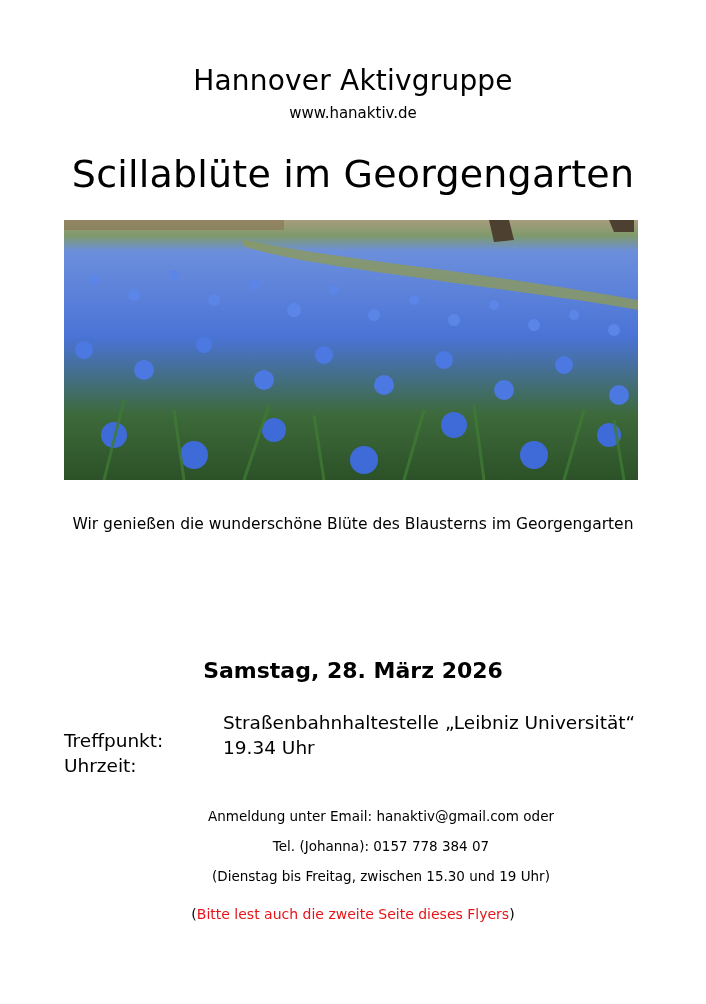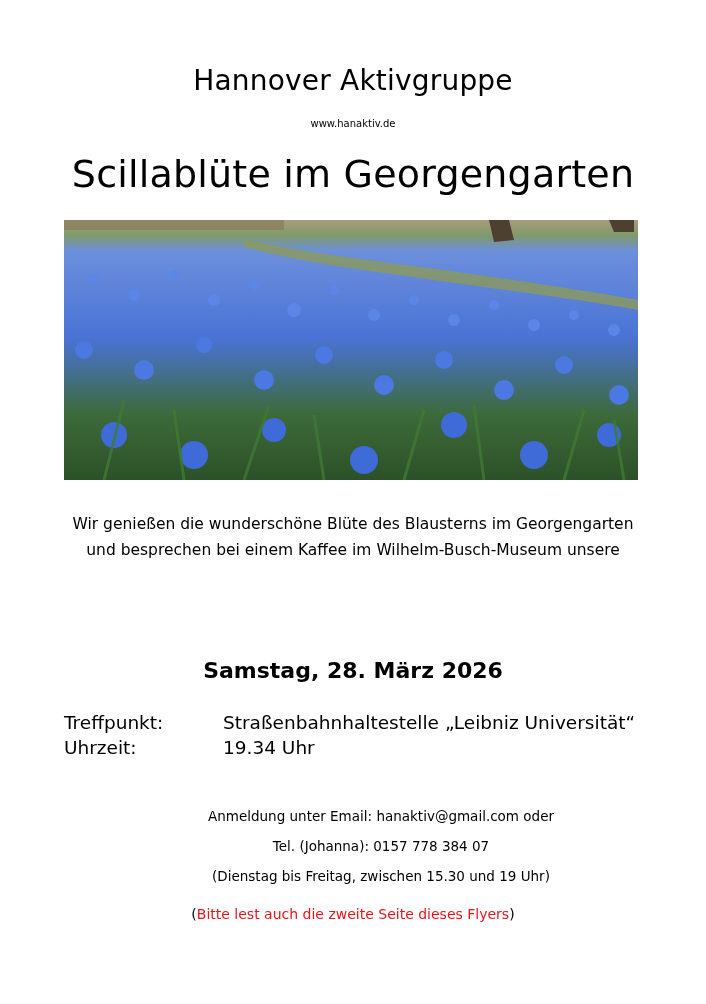--- a/index.html
+++ b/index.html
@@ -3,31 +3,31 @@
   <meta charset="utf-8">
   <style>
     html, body { margin: 0; padding: 0; background: #ffffff; }
     body {
       width: 706px; height: 1004px; position: relative; overflow: hidden;
       font-family: "DejaVu Sans", "Liberation Sans", sans-serif; color: #000;
     }
     .abs { position: absolute; }
     .center { left: 0; width: 706px; text-align: center; }
     #org-name { top: 64px; font-size: 28px; letter-spacing: 0.2px; }
-    #org-url { top: 104px; font-size: 10px; margin-top: 14px; }
+    #org-url { top: 104px; font-size: 15px; }
     #event-title { top: 152px; font-size: 38px; letter-spacing: 0.2px; }
     #photo {
       left: 64px; top: 220px; width: 574px; height: 260px; overflow: hidden;
       background: linear-gradient(to bottom, #b7b08f 0%, #8aa076 4%, #5b7fd6 10%, #4c74d8 30%, #3f66c9 55%, #2f6a2d 85%, #284f24 100%);
     }
     #photo svg { display: block; }
     #description { top: 511px; font-size: 15.5px; line-height: 26px; }
     #event-date { top: 658px; font-size: 22px; font-weight: bold; }
     .info-row { left: 64px; font-size: 18.5px; }
-    .info-label { position: absolute; left: 0; white-space: nowrap; }
+    .info-label { position: absolute; left: 0; white-space: nowrap; margin-top: 18px; }
     .info-value { position: absolute; left: 159px; white-space: nowrap; }
     #row-meeting { top: 712px; }
     #row-time { top: 737px; }
     .contact { font-size: 13.5px; margin-left: 28px; }
     #contact-email { top: 808px; }
     #contact-phone { top: 838px; }
     #contact-hours { top: 868px; }
     #note { top: 906px; font-size: 14px; }
     #note .red { color: #e8141a; }
   </style>
@@ -105,21 +105,20 @@
         <path d="M340 260 L360 190"></path>
         <path d="M420 260 L410 185"></path>
       <path d="M500 260 L520 190"></path>
         <path d="M560 260 L550 200"></path>
     </g>
   </svg>
 </div>
 
 <div id="description" class="abs center">
   <div>Wir genießen die wunderschöne Blüte des Blausterns im Georgengarten</div>
-  <div>und besprechen bei einem Kaffee im Wilhelm-Busch-Museum unsere</div>
 </div>
 
 <div id="event-date" class="abs center">Samstag, 28. März 2026</div>
 
 <div id="row-meeting" class="abs info-row">
   <span class="info-label">Treffpunkt:</span>
   <span class="info-value">Straßenbahnhaltestelle „Leibniz Universität“</span>
 </div>
 <div id="row-time" class="abs info-row">
   <span class="info-label">Uhrzeit:</span>

